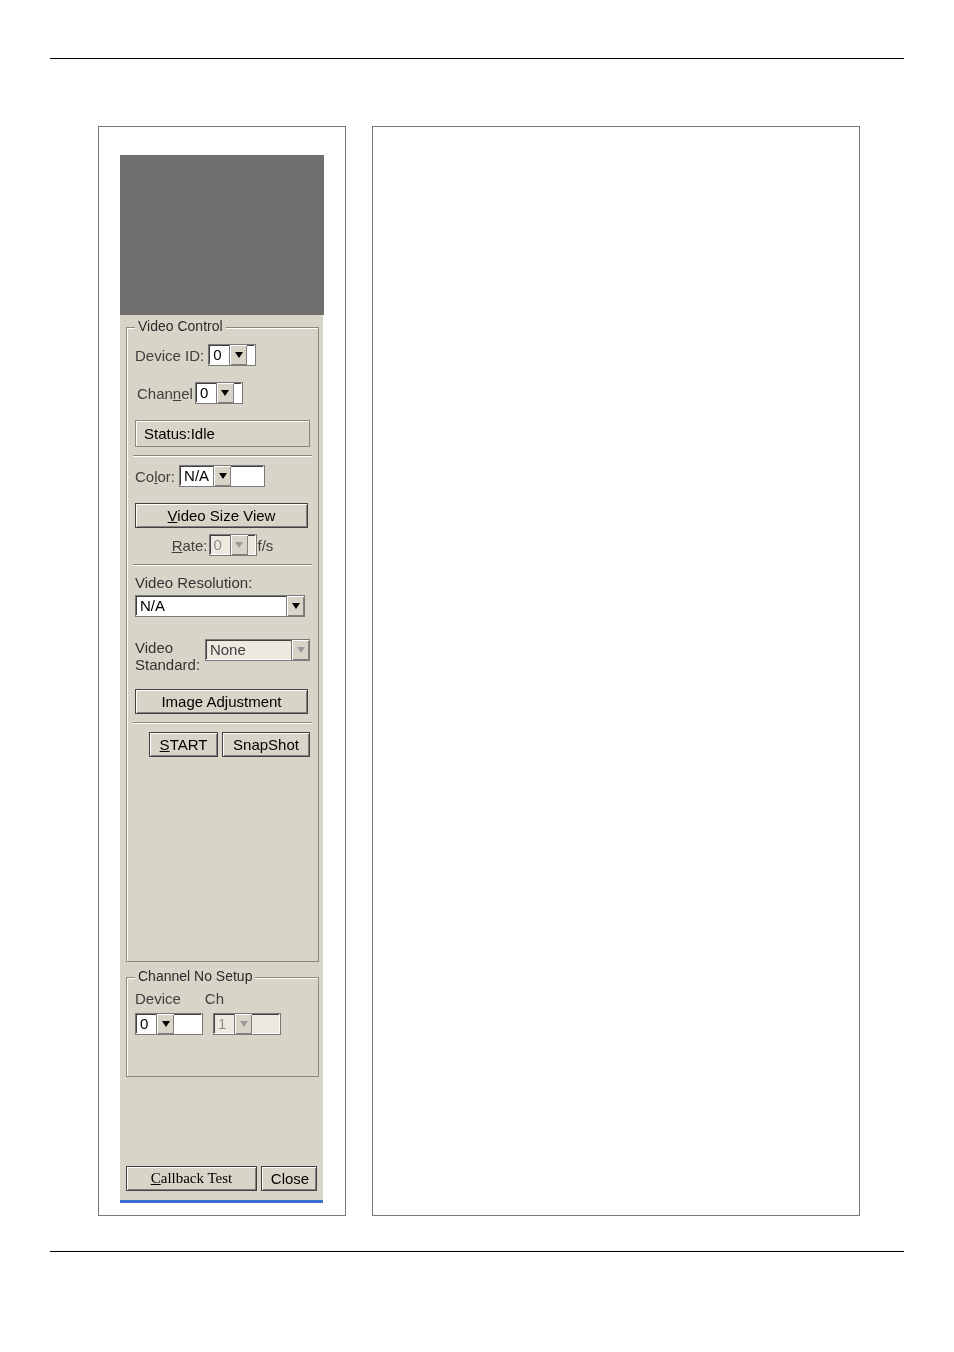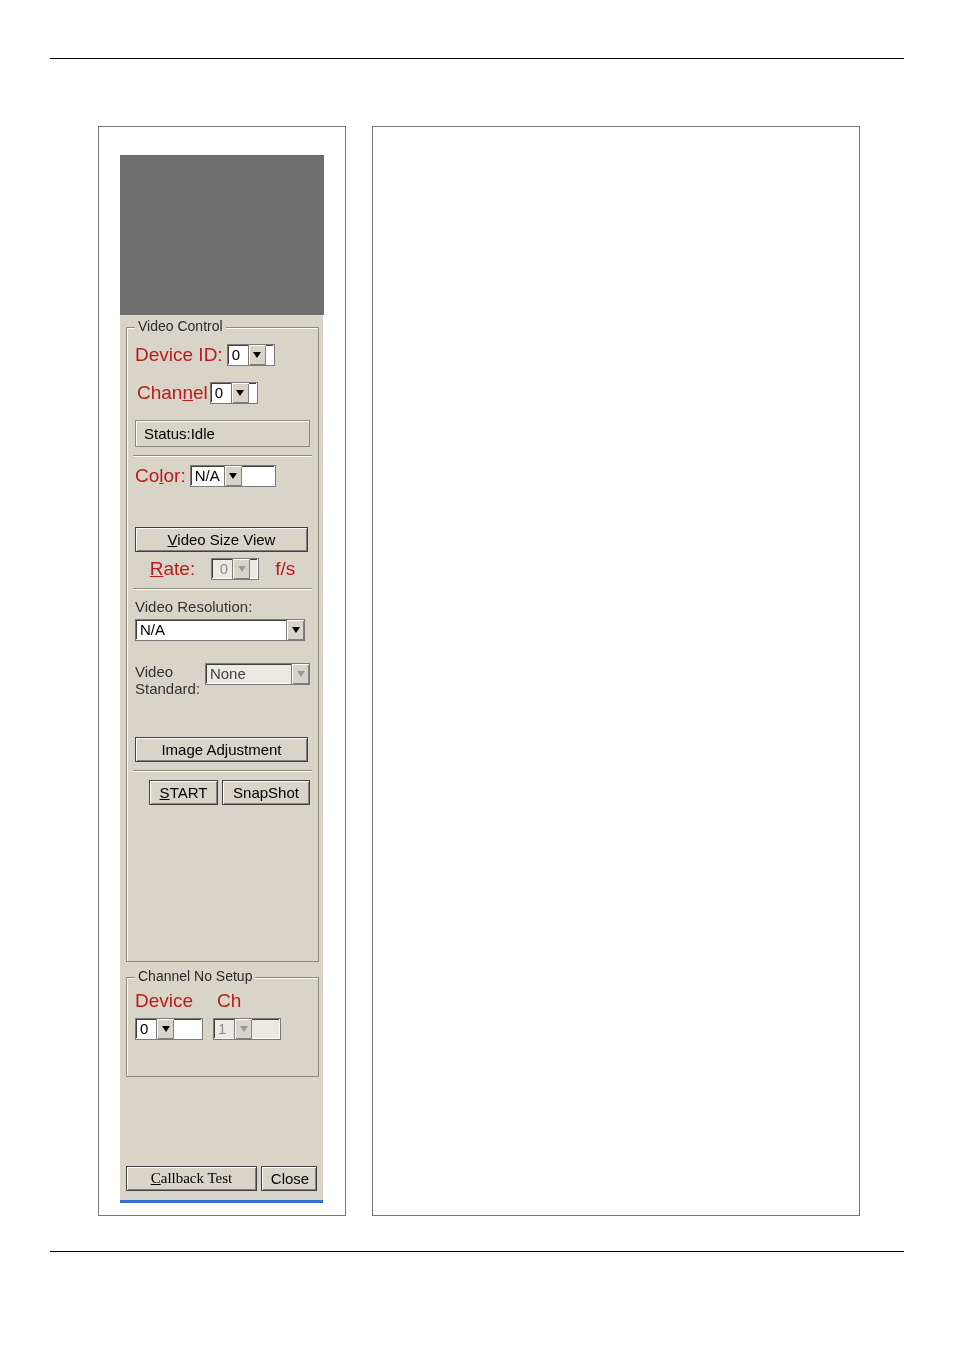--- a/index.html
+++ b/index.html
@@ -96,22 +96,22 @@
     font-size: 14px;
   }
   .g-video { top: 172px; height: 635px; }
   .g-chsetup { top: 822px; height: 100px; }
   .row {
     display: flex;
     align-items: center;
     margin: 6px 2px;
   }
   .label {
-    color: #b91c1c;
-    font-size: 19px;
+    color: #404040;
+    font-size: 15px;
   }
   
   .combo {
     display: inline-flex;
     align-items: stretch;
     background: #fff;
     border: 1px solid #7a7a7a;
     box-shadow: inset -1px -1px 0 #fff, inset 1px 1px 0 #404040;
     height: 22px;
   }
@@ -138,21 +138,21 @@
     background: #d8d5c8;
     border: 1px solid #404040;
     box-shadow: inset 1px 1px 0 #fff, inset -1px -1px 0 #808080;
     padding: 3px 6px;
     font-size: 15px;
     color: #000;
     text-align: center;
     cursor: default;
     display: inline-block;
   }
-  .btn.wide { width: 173px; margin-top: 24px; }
+  .btn.wide { width: 173px; }
   .divider {
     height: 0;
     border-top: 1px solid #8a8a7a;
     border-bottom: 1px solid #fff;
     margin: 8px 0;
   }
   .status-box {
     border: 1px solid #8a8a7a;
     box-shadow: inset 1px 1px 0 #fff;
     padding: 4px 8px;
@@ -239,21 +239,21 @@
               </span>
           </div>
         </div>
 
         <div class="small-gap"></div>
 
         <div class="row">
           <div class="btn wide"><span class="mnem">V</span><span>ideo Size View</span></div>
         </div>
 
-        <div class="row" style="justify-content:center; gap:16px;text-align:right;">
+        <div class="row" style="justify-content:center; gap:1px;">
           <span class="label"><span class="mnem">R</span><span>ate:</span></span>
           <div class="combo disabled" style="width:48px;">
             <span class="value" style="color:#8c8c8c;">0</span>
             <span class="arrow-btn">
                 <svg viewBox="0 0 8 6">
                   <path d="M0 0h8L4 6z"></path>
                 </svg>
               </span>
           </div>
           <span class="label">f/s</span>

